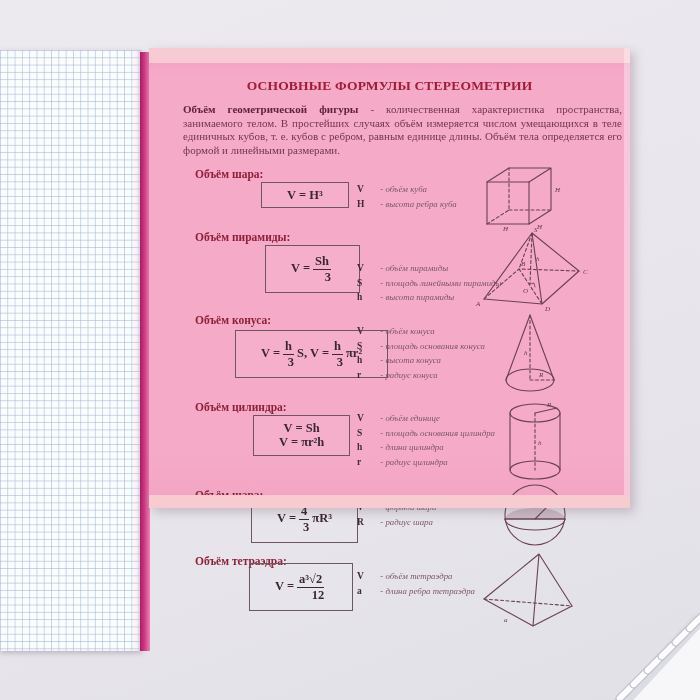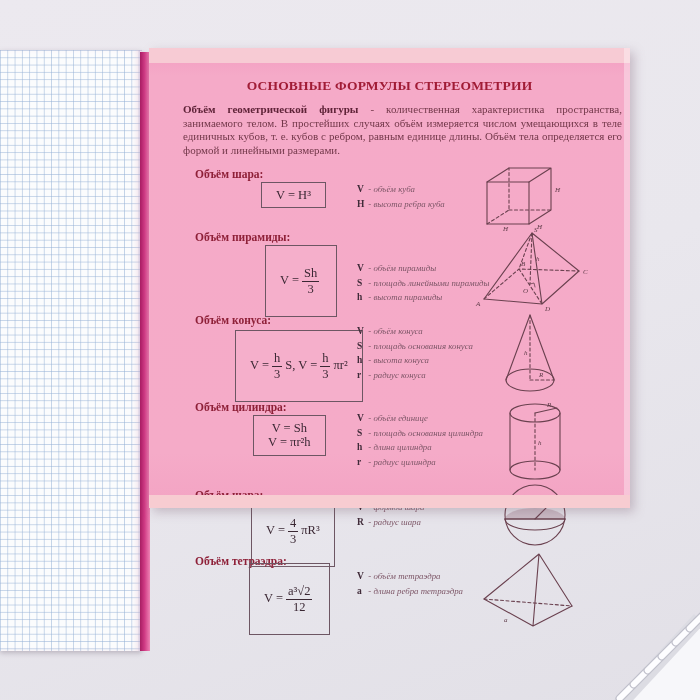--- a/index.html
+++ b/index.html
@@ -37,31 +37,31 @@
     font-weight:bold;font-size:13.5px;color:#a11c36;letter-spacing:.2px;
   }
   .intro{
     position:absolute;left:34px;right:8px;top:55px;margin:0;
     font-size:11px;line-height:1.24;text-align:justify;color:#73384a;font-family:Liberation Serif, serif;
   }
   .intro b{color:#5f2338;}
   .sec{position:absolute;left:0;right:0;height:0;}
   .sec h3{position:absolute;left:46px;top:0;margin:0;font-size:11.5px;color:#8e2038;font-weight:bold;white-space:nowrap;}
   .fbox{
-    position:absolute;border:1.2px solid #6d5663;color:#3a2733;font-weight:normal;
-    font-size:12.5px;padding:5px 14px;text-align:center;background:rgba(255,255,255,.06);
+    position:absolute;border:1.2px solid #6d5663;color:#3a2733;font-weight:bold;
+    font-size:12.5px;padding:5px 25px;text-align:center;background:rgba(255,255,255,.06);
     white-space:nowrap;line-height:1.15;
   }
-  .frac{display:inline-block;vertical-align:middle;text-align:center;margin:16px 3px;line-height:1;}
+  .frac{display:inline-block;vertical-align:middle;text-align:right;margin:4px 3px;line-height:1;}
   .frac .n{display:block;border-bottom:1px solid #3a2733;padding:0 2px 1px;}
   .frac .d{display:block;padding-top:1px;}
   .leg{position:absolute;left:208px;}
   .li{margin-bottom:4.5px;font-size:9px;white-space:nowrap;}
   .sym{font-weight:bold;color:#3f2a38;display:inline-block;min-width:9px;font-size:9.5px;font-style:normal;}
-  .dsc{font-style:italic;color:#7c5566;font-size:8.8px;}
+  .dsc{font-style:italic;color:#7c5566;font-size:8.8px;margin-left:12px;}
   .dia{position:absolute;}
   .dia svg{display:block;}
   .dia text{font-size:7px;font-style:italic;fill:#5d3a47;font-family:"Liberation Serif",serif;}
   .stroke{stroke:#6a414f;stroke-width:1.1;fill:none;stroke-linejoin:round;stroke-linecap:round;}
   .dash{stroke-dasharray:3,2.5;}
   .corner{position:absolute;left:596px;top:592px;width:104px;height:108px;}
 </style>
 </head>
 <body>
 

